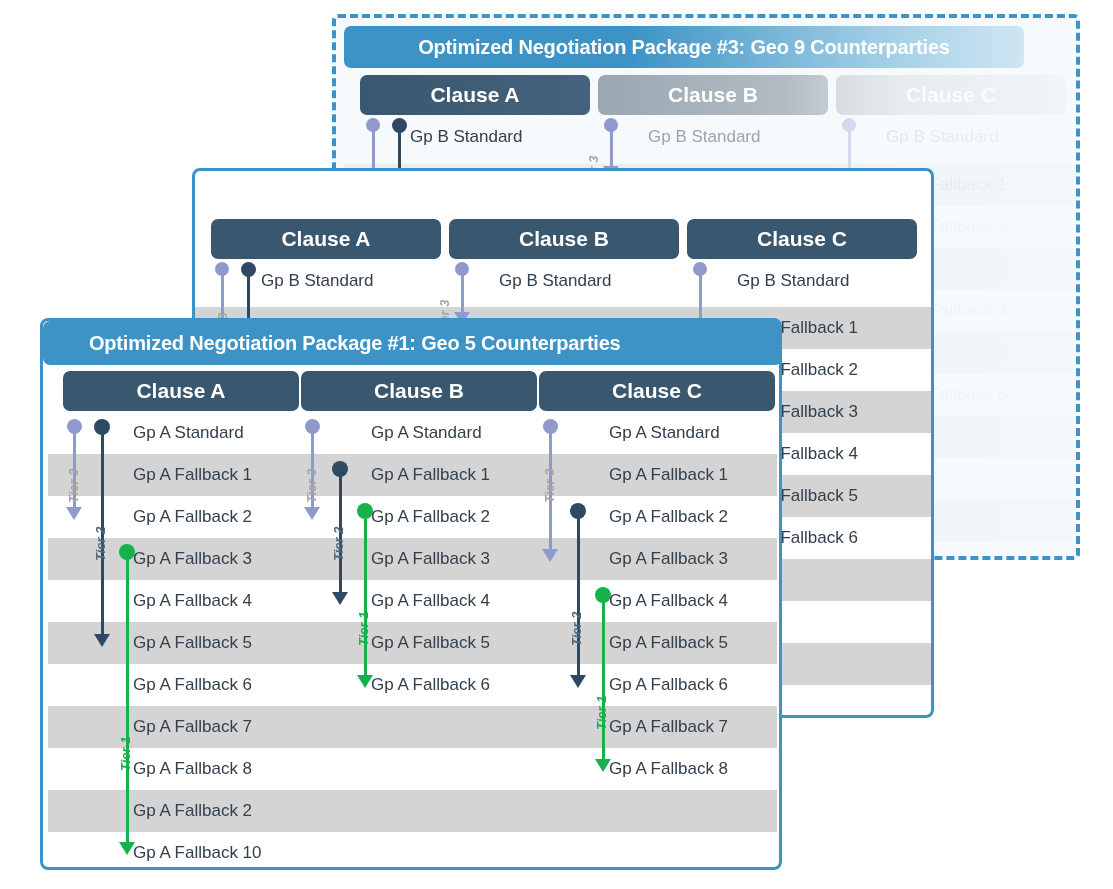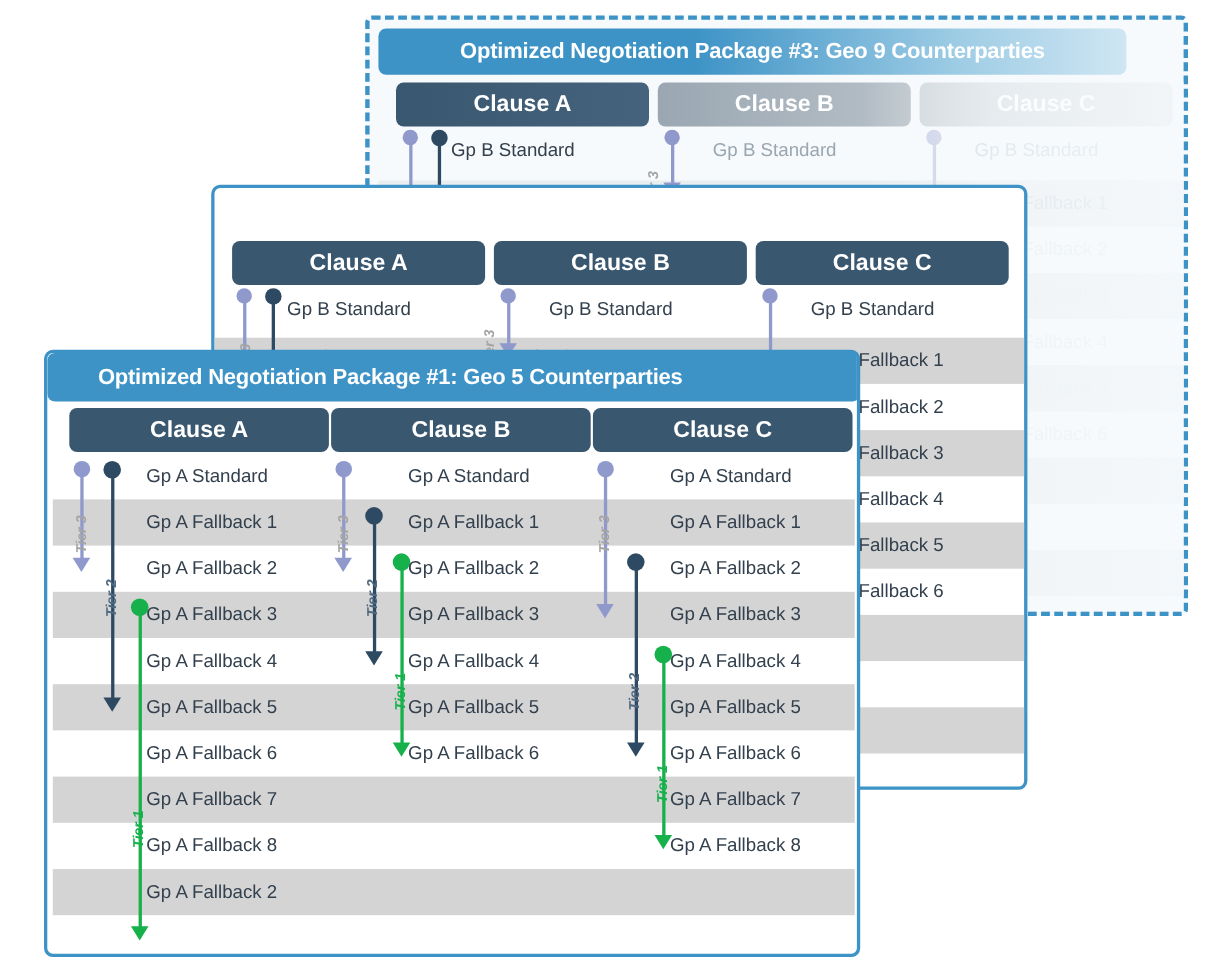--- a/index.html
+++ b/index.html
@@ -241,20 +241,21 @@
       <div class="cell" style="left:90px;top:91px;height:42px;font-size:17px;">Gp A Standard</div>
       <div class="cell" style="left:90px;top:133px;height:42px;font-size:17px;">Gp A Fallback 1</div>
       <div class="cell" style="left:90px;top:175px;height:42px;font-size:17px;">Gp A Fallback 2</div>
       <div class="cell" style="left:90px;top:217px;height:42px;font-size:17px;">Gp A Fallback 3</div>
       <div class="cell" style="left:90px;top:259px;height:42px;font-size:17px;">Gp A Fallback 4</div>
       <div class="cell" style="left:90px;top:301px;height:42px;font-size:17px;">Gp A Fallback 5</div>
       <div class="cell" style="left:90px;top:343px;height:42px;font-size:17px;">Gp A Fallback 6</div>
       <div class="cell" style="left:90px;top:385px;height:42px;font-size:17px;">Gp A Fallback 7</div>
       <div class="cell" style="left:90px;top:427px;height:42px;font-size:17px;">Gp A Fallback 8</div>
       <div class="cell" style="left:90px;top:469px;height:42px;font-size:17px;">Gp A Fallback 2</div>
+      <div class="cell" style="left:90px;top:511px;height:42px;font-size:17px;">Gp A Fallback 10</div>
 
       <div class="cell" style="left:328px;top:91px;height:42px;font-size:17px;">Gp A Standard</div>
       <div class="cell" style="left:328px;top:133px;height:42px;font-size:17px;">Gp A Fallback 1</div>
       <div class="cell" style="left:328px;top:175px;height:42px;font-size:17px;">Gp A Fallback 2</div>
       <div class="cell" style="left:328px;top:217px;height:42px;font-size:17px;">Gp A Fallback 3</div>
       <div class="cell" style="left:328px;top:259px;height:42px;font-size:17px;">Gp A Fallback 4</div>
       <div class="cell" style="left:328px;top:301px;height:42px;font-size:17px;">Gp A Fallback 5</div>
       <div class="cell" style="left:328px;top:343px;height:42px;font-size:17px;">Gp A Fallback 6</div>
 
       <div class="cell" style="left:566px;top:91px;height:42px;font-size:17px;">Gp A Standard</div>

